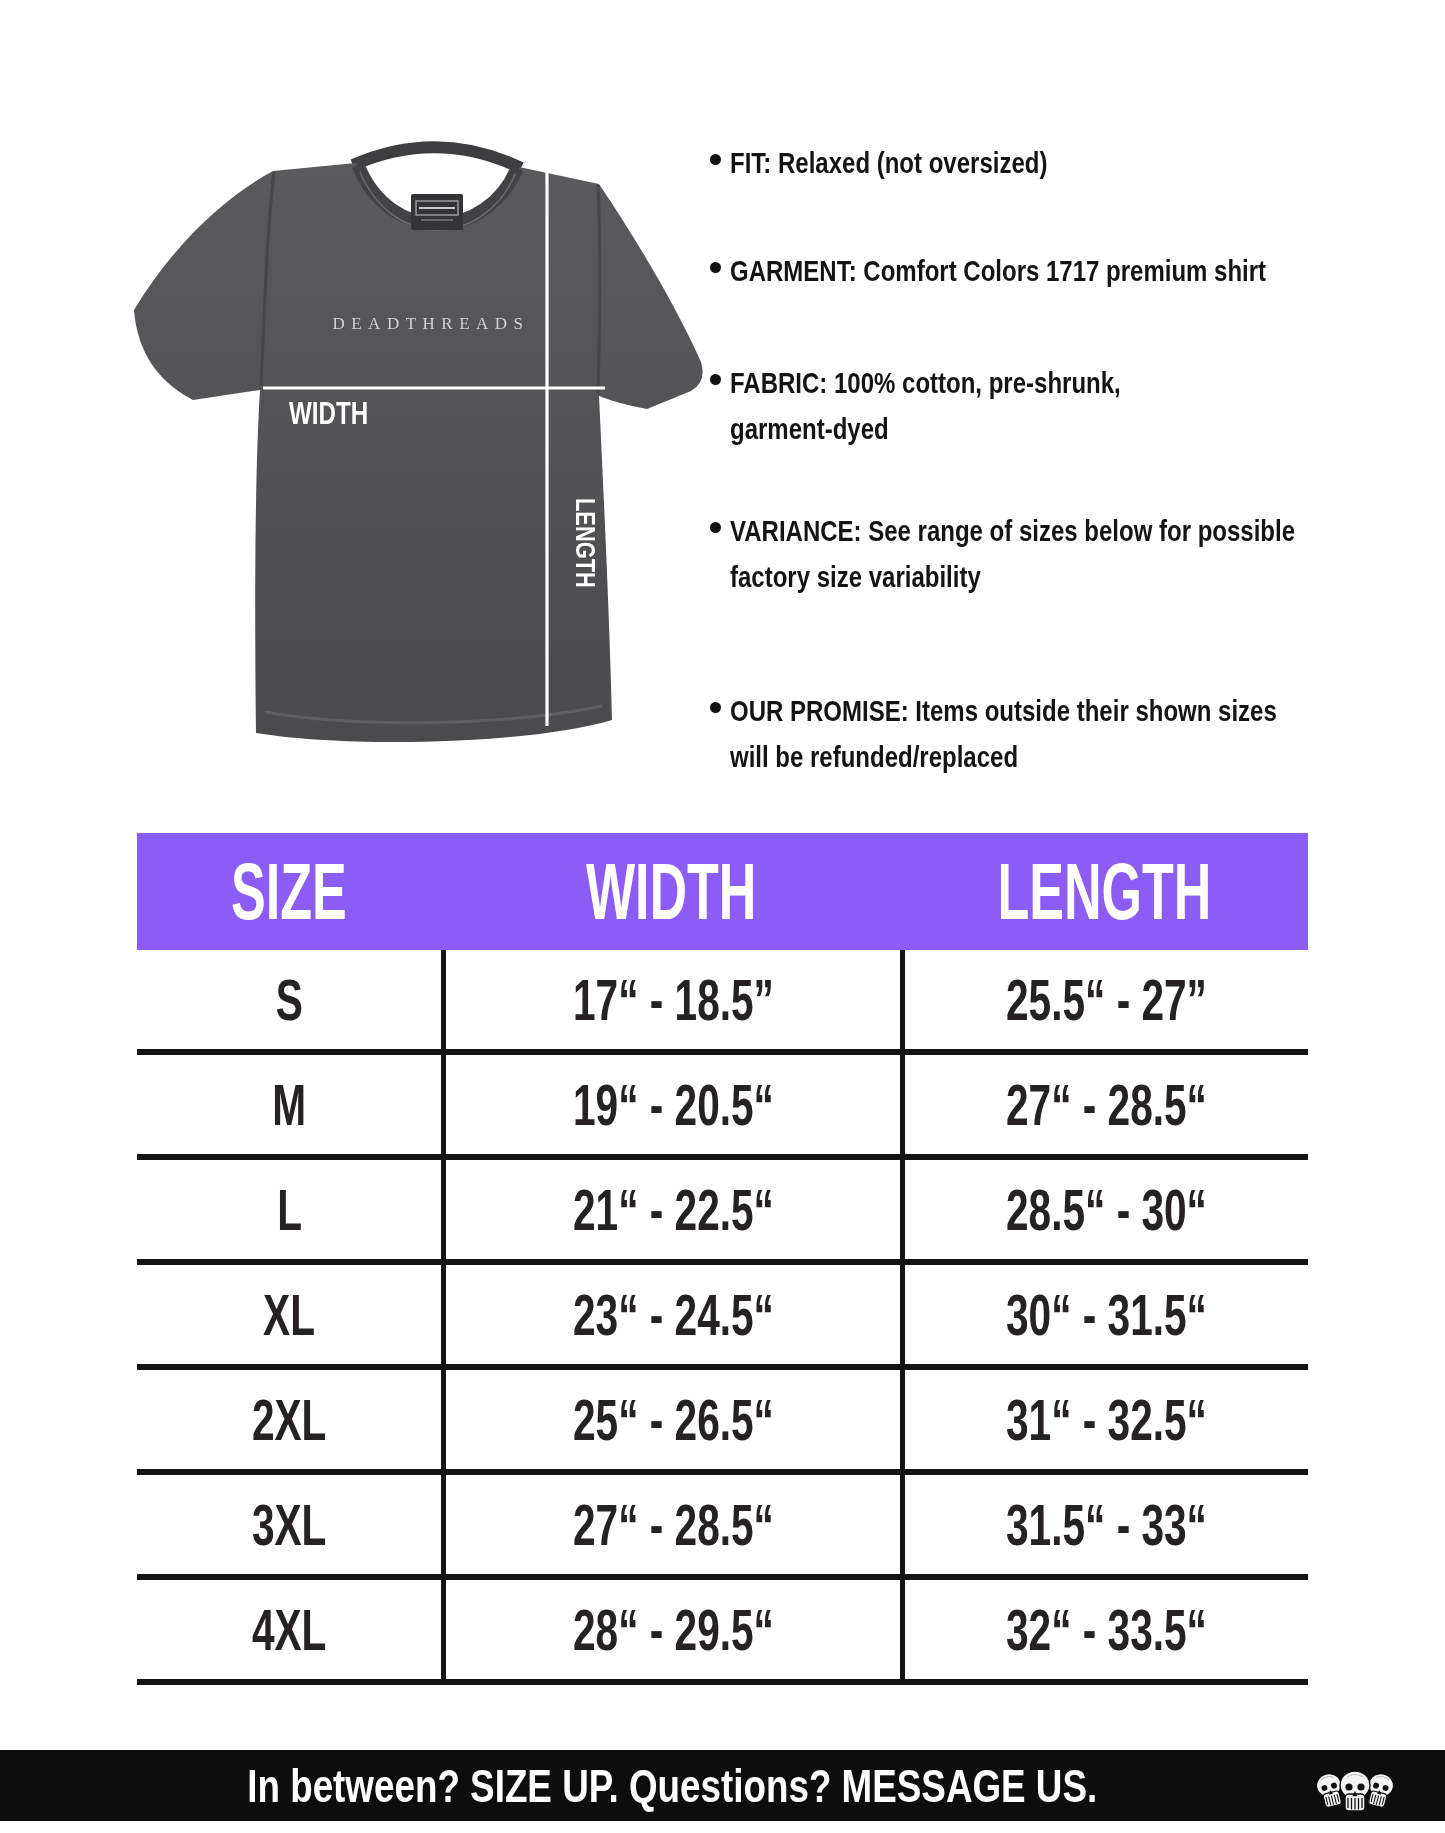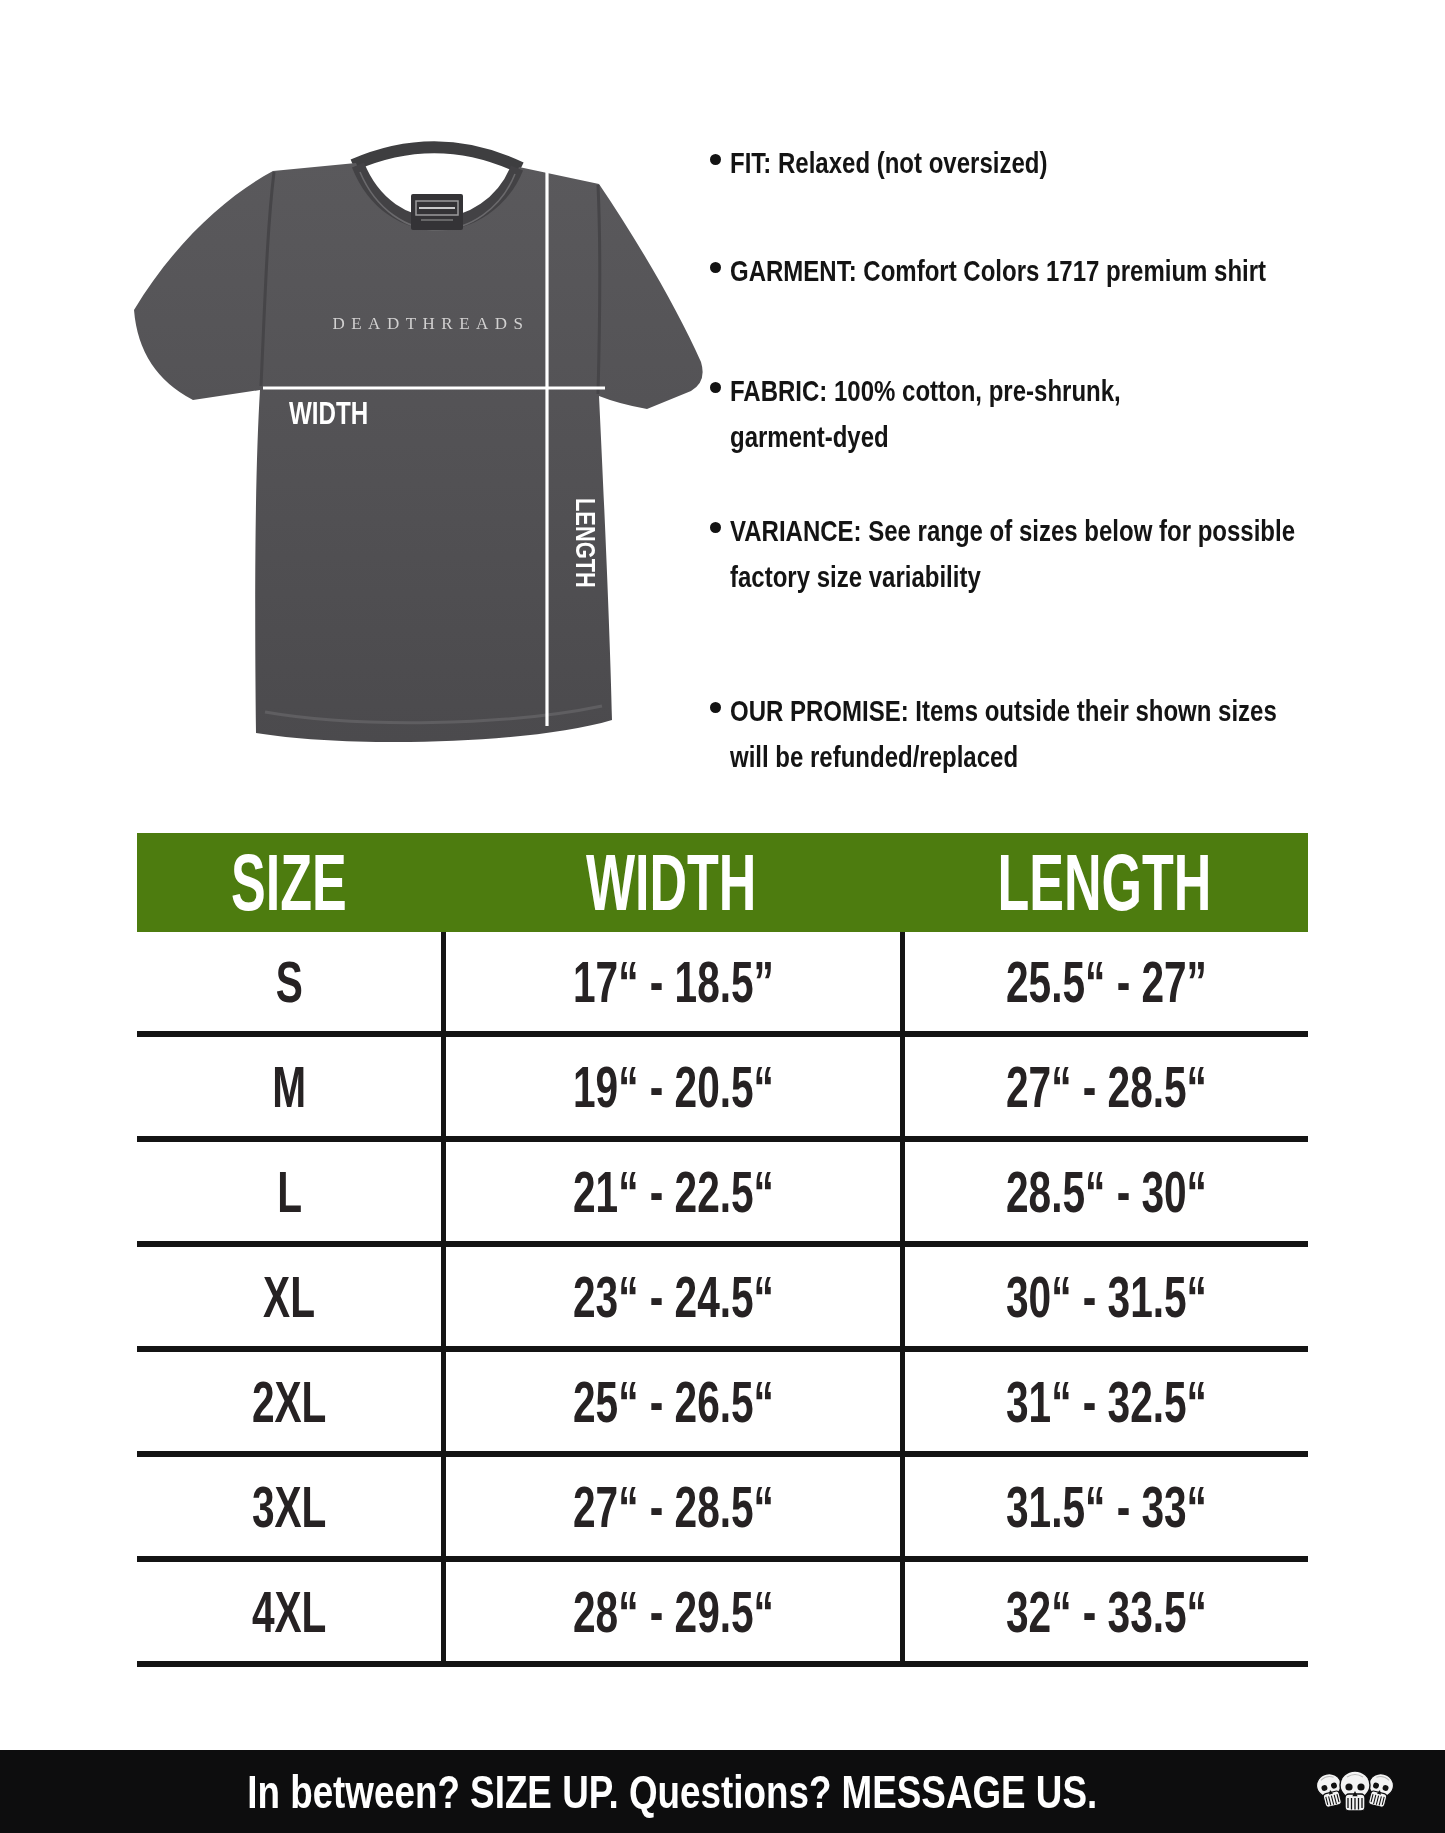--- a/index.html
+++ b/index.html
@@ -12,35 +12,35 @@
   
   .bullets{position:absolute;left:0;top:0;width:1208px;height:800px;}
   .bullet{position:absolute;left:710px;display:flex;}
   .dot{width:11px;height:11px;border-radius:50%;background:#131313;margin-top:14px;flex:0 0 auto;}
   .lines{margin-left:9px;transform:scaleX(0.8);transform-origin:left top;
          font-weight:bold;font-size:30px;line-height:46px;color:#141414;}
   .lines div{white-space:nowrap;}
 
   
   .size-table{position:absolute;left:137px;top:833px;width:1171px;}
-  .thead{height:99px;background:#4d7c0f;display:flex;}
+  .thead{height:117px;background:#8b5cf6;display:flex;}
   .th{display:flex;align-items:center;justify-content:center;color:#ffffff;
       font-weight:bold;font-size:80px;}
   .th span{transform:scaleX(0.65);transform-origin:center;white-space:nowrap;}
   .col-size{width:26%;}
   .col-width{width:39.2%;}
   .col-length{width:34.8%;}
   .trow{height:105px;display:flex;border-bottom:6px solid #141414;box-sizing:border-box;}
   .td{display:flex;align-items:center;justify-content:center;color:#262223;
       font-weight:bold;font-size:58px;box-sizing:border-box;}
   .td span{transform:scaleX(0.7);transform-origin:center;white-space:nowrap;}
   .td.col-width,.td.col-length{border-left:5px solid #141414;}
 
   
-  .footer{position:absolute;left:0;top:1750px;width:1445px;height:83px;background:#0d0d0e;
+  .footer{position:absolute;left:0;top:1750px;width:1445px;height:71px;background:#0d0d0e;
           display:flex;align-items:center;justify-content:center;}
   .footer-text{color:#ffffff;font-weight:bold;font-size:46px;transform:scaleX(0.8);
                transform-origin:center;white-space:nowrap;margin-right:100px;}
   .skulls{position:absolute;right:40px;top:10px;width:100px;height:64px;}
 </style>
 </head>
 <body>
 
 <div class="page">
 
@@ -103,21 +103,21 @@
       <div class="lines">
           <div>FIT: Relaxed (not oversized)</div>
         </div>
     </div>
     <div class="bullet" style="top:248px">
       <span class="dot"></span>
       <div class="lines">
           <div>GARMENT: Comfort Colors 1717 premium shirt</div>
         </div>
     </div>
-    <div class="bullet" style="top:368px">
+    <div class="bullet" style="top:360px">
       <span class="dot"></span>
       <div class="lines">
         <div>FABRIC: 100% cotton, pre-shrunk,</div>
         <div>garment-dyed</div>
       </div>
     </div>
     <div class="bullet" style="top:508px">
       <span class="dot"></span>
       <div class="lines">
         <div>VARIANCE: See range of sizes below for possible</div>

